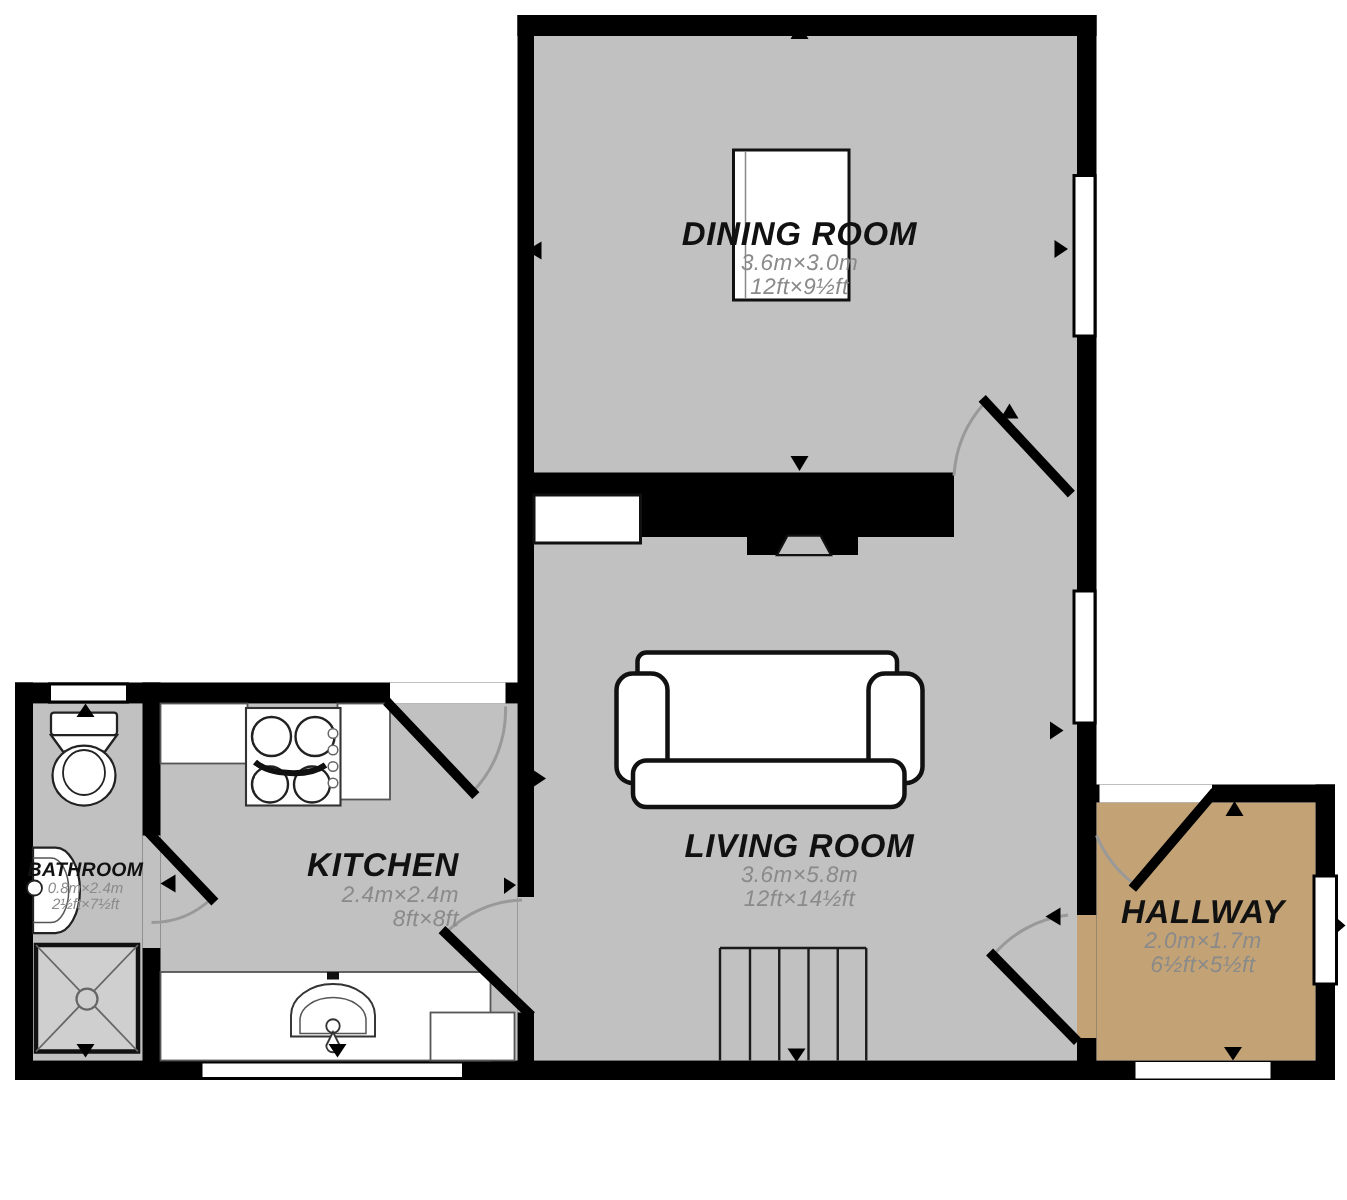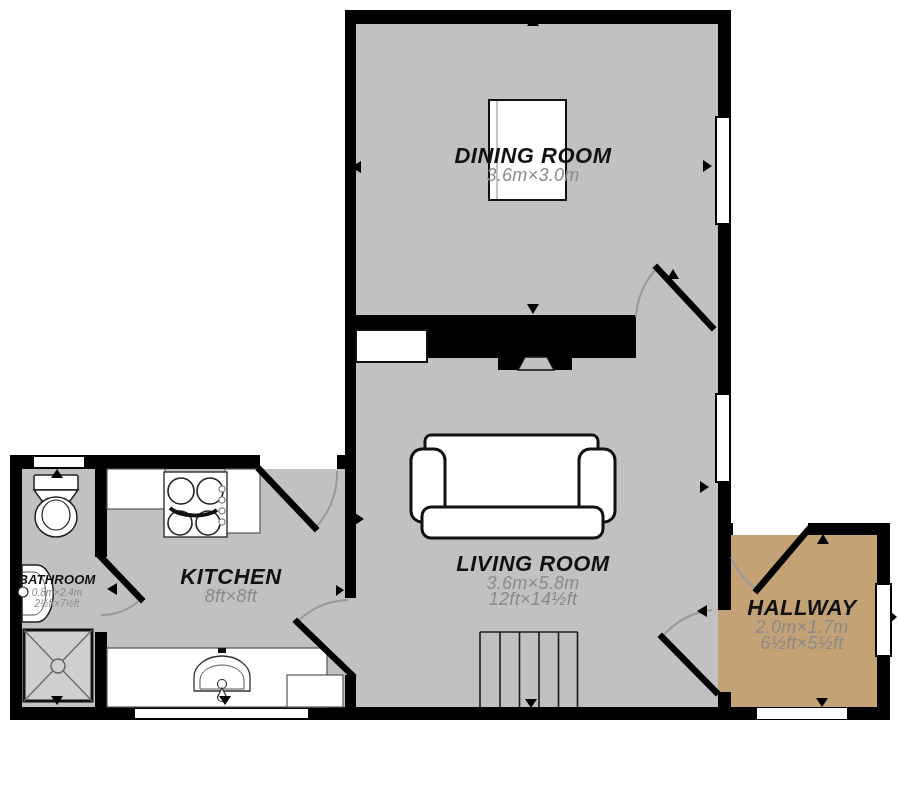--- a/index.html
+++ b/index.html
@@ -14,24 +14,24 @@
   .fix{fill:#ffffff;stroke:#111;stroke-width:2;}
   .sofa{fill:#ffffff;stroke:#111;stroke-width:3;}
   .thin{fill:#ffffff;stroke:#555;stroke-width:1.2;}
   .fixt{fill:#ffffff;stroke:#222;stroke-width:1.5;}
   .leaf{stroke:var(--wall);stroke-width:6.5;stroke-linecap:square;}
   .arc{fill:none;stroke:var(--arc);stroke-width:2;}
   .marker{fill:var(--wall);}
   .stair{stroke:#1a1a1a;stroke-width:1.6;}
   .label{position:absolute;text-align:center;}
   .room-name{font-weight:bold;font-size:22px;line-height:24px;color:var(--room_text);letter-spacing:.5px;}
-  .room-dim{font-size:18px;line-height:15.5px;color:var(--dim_text);letter-spacing:.3px;}
+  .room-dim{font-size:15px;line-height:15.5px;color:var(--dim_text);letter-spacing:.3px;}
   .label.dining{left:408px;top:144px;width:250px;}
   .label.living{left:408px;top:552px;width:250px;}
-  .label.kitchen{left:131px;top:565px;width:200px;}
+  .label.kitchen{left:106px;top:565px;width:200px;text-align:right;}
   .label.hallway{left:702px;top:596px;width:200px;}
   .label.bathroom{left:-43px;top:572px;width:200px;}
   .label.bathroom .room-name{font-size:13px;line-height:15px;letter-spacing:.2px;}
   .label.bathroom .room-dim{font-size:10px;line-height:11px;letter-spacing:0;}
 </style>
 </head>
 <body>
 
 <div class="stage">
 
@@ -178,30 +178,32 @@
     <polygon class="marker" points="817,544 829,544 823,534"></polygon>
     <polygon class="marker" points="816,698 828,698 822,707"></polygon>
     <polygon class="marker" points="890,611 890,623 897,617"></polygon>
     <polygon class="marker" points="707,605 707,617 697,611"></polygon>
     <polygon class="marker" points="525,699 537,699 531,708"></polygon>
   </svg>
 
   <div class="label dining">
     <div class="room-name">DINING ROOM</div>
     <div class="room-dim">3.6m×3.0m</div>
+    <div class="room-dim">12ft×9½ft</div>
   </div>
 
   <div class="label living">
     <div class="room-name">LIVING ROOM</div>
     <div class="room-dim">3.6m×5.8m</div>
     <div class="room-dim">12ft×14½ft</div>
   </div>
 
   <div class="label kitchen">
     <div class="room-name">KITCHEN</div>
+    <div class="room-dim">2.4m×2.4m</div>
     <div class="room-dim">8ft×8ft</div>
   </div>
 
   <div class="label bathroom">
     <div class="room-name">BATHROOM</div>
     <div class="room-dim">0.8m×2.4m</div>
     <div class="room-dim">2½ft×7½ft</div>
   </div>
 
   <div class="label hallway">

